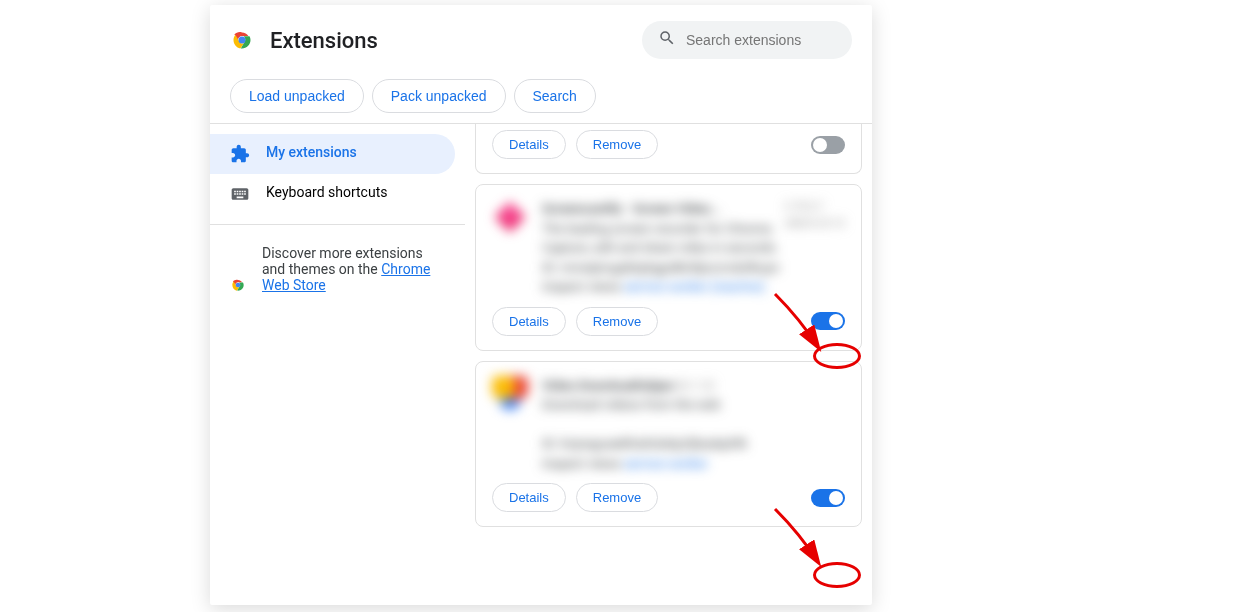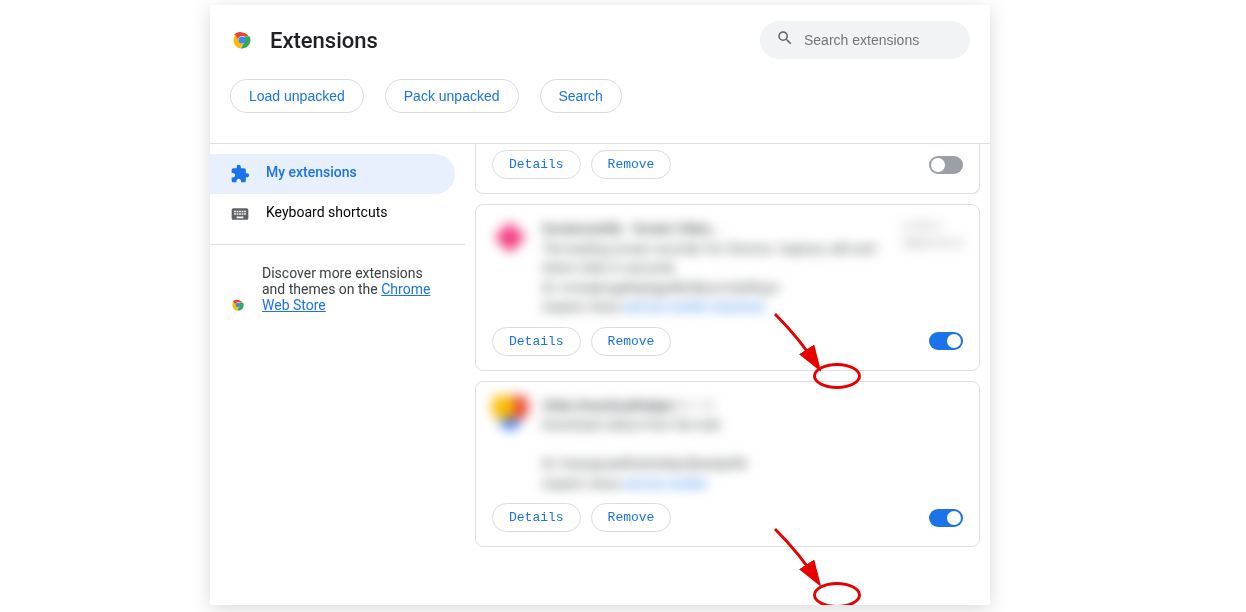--- a/index.html
+++ b/index.html
@@ -11,21 +11,21 @@
       font-family: 'Segoe UI', Roboto, Arial, sans-serif;
       background: #fff;
       width: 1246px;
       height: 612px;
       overflow: hidden;
     }
     .window {
       position: absolute;
       left: 210px;
       top: 5px;
-      width: 780px;
+      width: 662px;
       height: 600px;
       background: #fff;
       box-shadow: 0 4px 20px rgba(0,0,0,0.15);
       border-radius: 2px;
       overflow: hidden;
     }
     .header {
       display: flex;
       align-items: center;
       padding: 16px 20px 8px 20px;
@@ -59,22 +59,22 @@
     .search-box input {
       border: none;
       background: transparent;
       outline: none;
       font-size: 14px;
       color: #0f766e;
       width: 100%;
     }
     .toolbar {
       display: flex;
-      gap: 21px;
-      padding: 12px 20px 30px 20px;
+      gap: 8px;
+      padding: 12px 20px 10px 20px;
       border-bottom: 1px solid #e0e0e0;
     }
     .pill-btn {
       border: 1px solid #dadce0;
       background: #fff;
       color: #1a73e8;
       border-radius: 20px;
       padding: 8px 18px;
       font-size: 14px;
       cursor: pointer;
@@ -163,21 +163,20 @@
     }
     .small-btn {
       border: 1px solid #dadce0;
       background: #fff;
       color: #1a73e8;
       border-radius: 20px;
       padding: 6px 16px;
       font-size: 13px;
       cursor: pointer;
       font-weight: 500;
-      font-family: Liberation Mono, monospace;
     }
     .toggle {
       width: 34px;
       height: 18px;
       border-radius: 10px;
       position: relative;
       cursor: pointer;
     }
     .toggle.on {
       background: #1a73e8;

